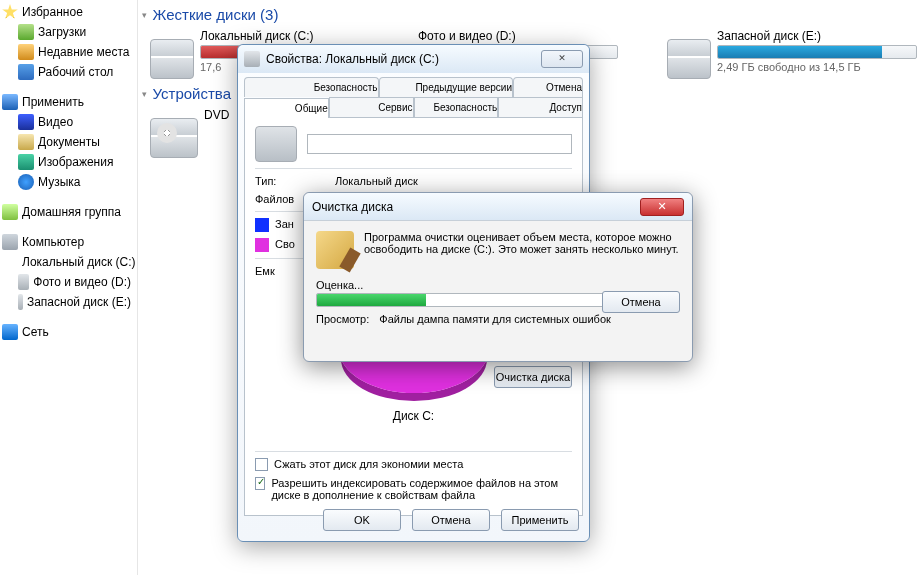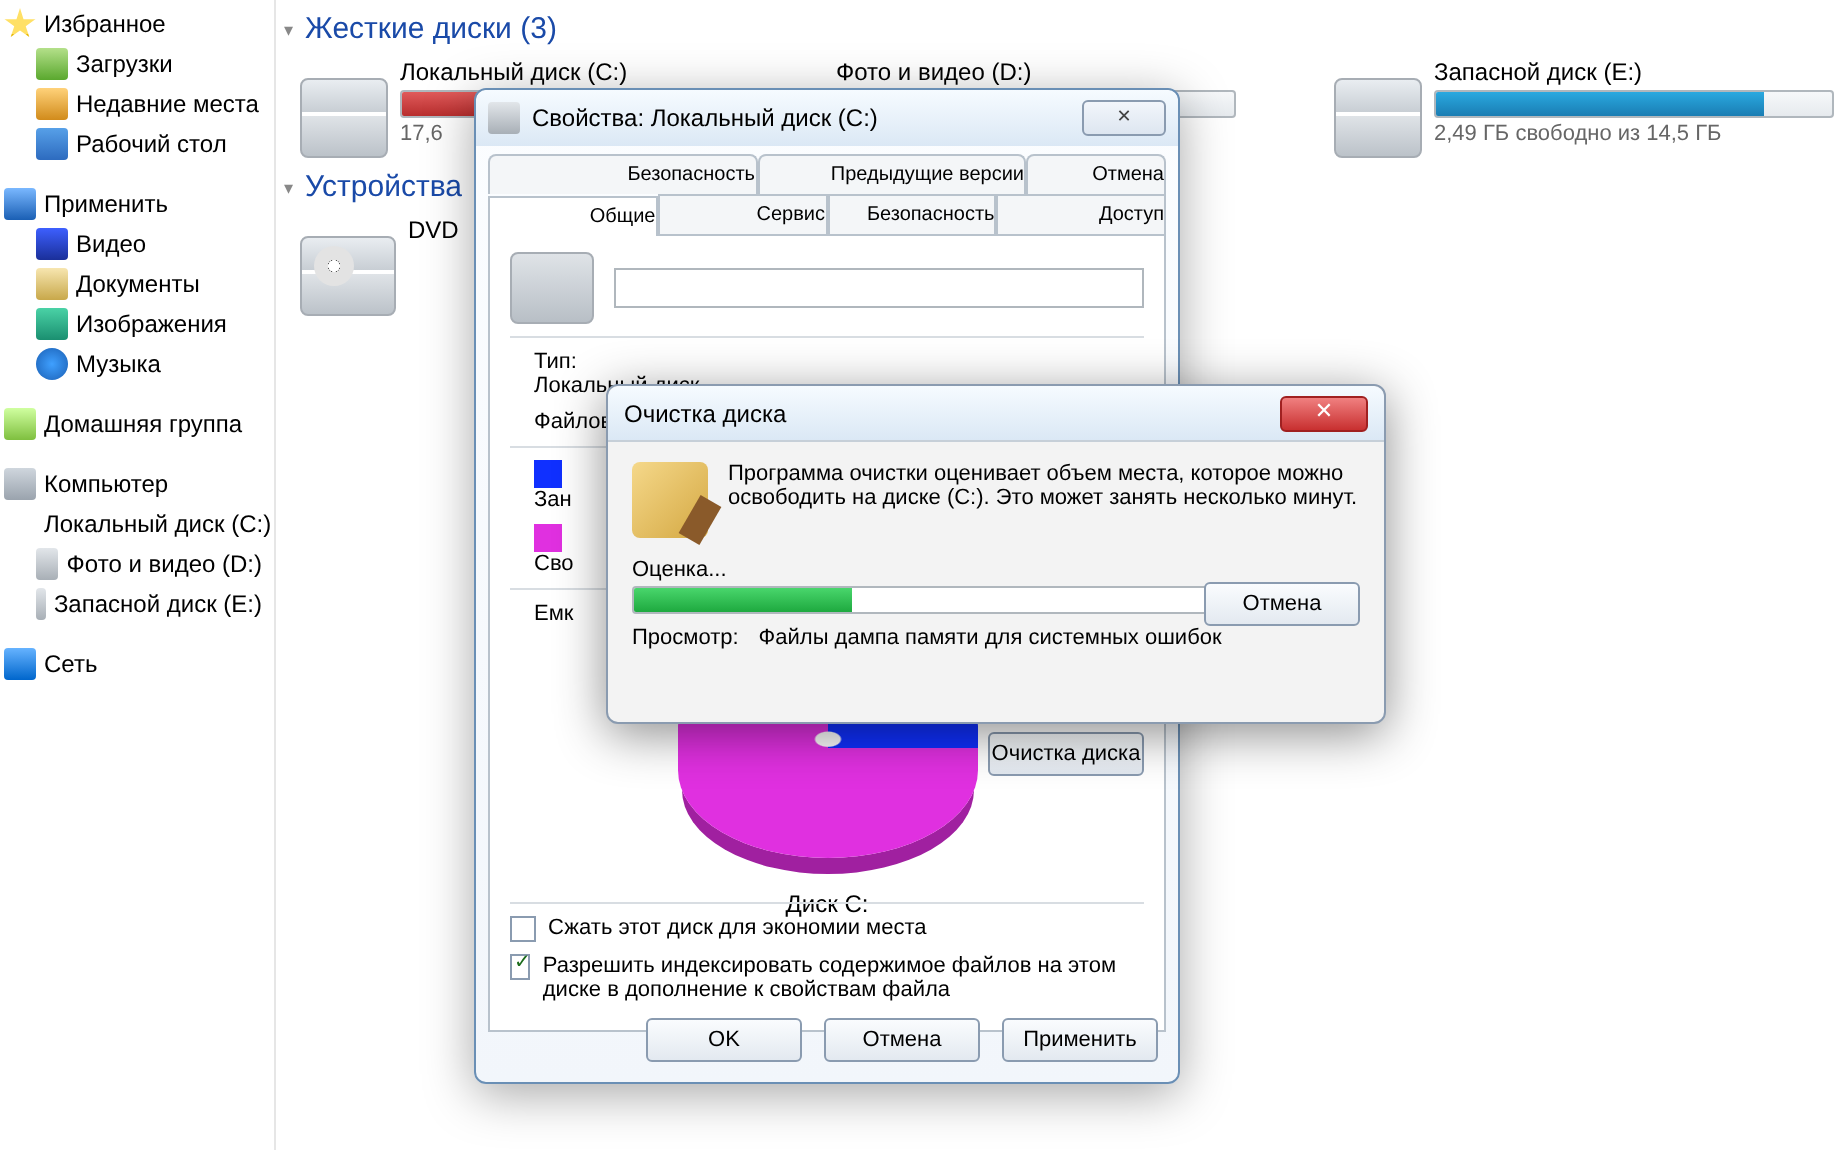--- a/index.html
+++ b/index.html
@@ -96,21 +96,21 @@
   border: 1px solid #b8c2cc; border-bottom: none; padding: 4px 0;
   background: #f4f6f8; font-size: 10px; text-align: right;
   flex: 1; cursor: default;
 }
 .tabrow.top .tab { border-top-left-radius: 4px; border-top-right-radius: 4px; }
 .tab.active { background: #fff; position: relative; top: 1px; font-weight: normal; }
 .tabbody {
   border: 1px solid #b8c2cc; border-top: none; margin: 0 6px; padding: 8px 10px;
   background: #fff; height: 398px; position: relative;
 }
-.prop-line { display: flex; margin: 6px 12px; font-size: 11px; flex-direction: column; }
+.prop-line { display: flex; margin: 6px 0; font-size: 11px; }
 .prop-label { width: 80px; }
 .big-icon {
   width: 42px; height: 36px; margin-right: 10px;
   background: linear-gradient(#dfe3e7,#b8bfc6); border: 1px solid #a7adb4; border-radius: 4px;
 }
 .vol-input {
   flex: 1; height: 20px; border: 1px solid #b0b7bd; background: #fff;
 }
 .hr { border-top: 1px solid #d8dde2; margin: 6px 0; }
 .sw-blue { width: 14px; height: 14px; background: #1030ff; display: inline-block; margin-right: 6px; }

